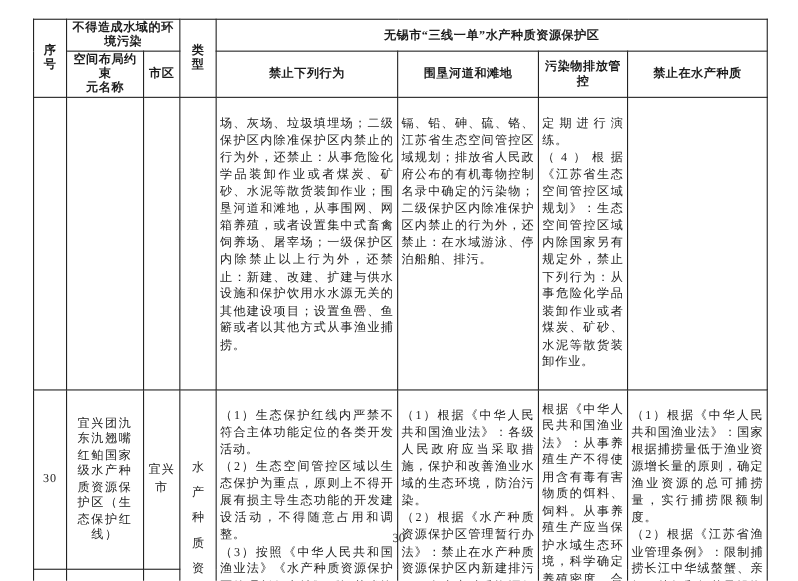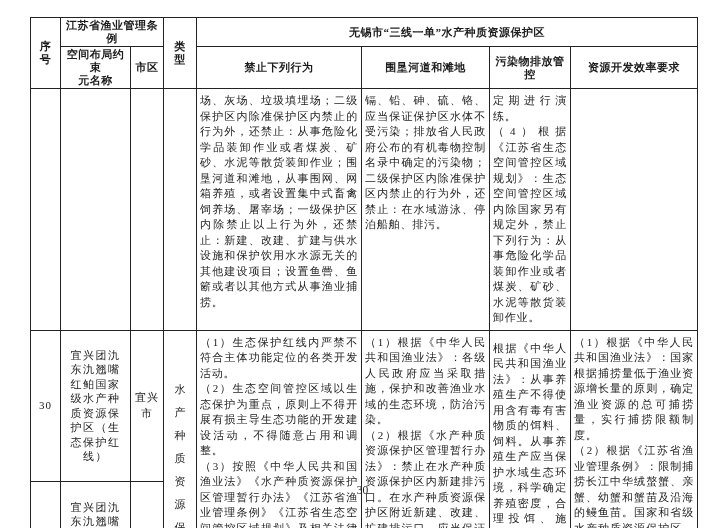--- a/index.html
+++ b/index.html
@@ -8,21 +8,21 @@
     background:#ffffff;color:#1c1c1c;
     font-family:"Liberation Serif","DejaVu Serif",serif;
     overflow:hidden;
   }
   .doc-table{
     position:absolute;left:30px;top:17px;width:667px;
     border-collapse:collapse;table-layout:fixed;
   }
   .doc-table td{
     border:1px solid #232323;
-    padding:4px 3px;
+    padding:16px 3px;
     font-size:11px;
     line-height:15.5px;
     white-space:pre-wrap;
     overflow:hidden;
     vertical-align:middle;
     word-break:break-all;
   }
   td.hdr{
     font-weight:bold;
     text-align:center;
@@ -71,41 +71,41 @@
       <col style="width:33px">
     <col style="width:165px">
       <col style="width:128px">
       <col style="width:81px">
       <col style="width:127px">
   </colgroup>
   <tbody>
     <tr style="height:21px">
       <td class="hdr" rowspan="2">序
 号</td>
-      <td class="hdr" colspan="2">江苏省渔业管理条例</td>
+      <td class="hdr" colspan="2">不得造成水域的环境污染</td>
       <td class="hdr" rowspan="2">类
 型</td>
       <td class="hdr" colspan="4">无锡市“三线一单”水产种质资源保护区</td>
     </tr>
     <tr style="height:30px">
       <td class="hdr">空间布局约束
 元名称</td>
       <td class="hdr">市区</td>
       <td class="hdr">禁止下列行为</td>
       <td class="hdr">围垦河道和滩地</td>
       <td class="hdr">污染物排放管控</td>
-      <td class="hdr">资源开发效率要求</td>
+      <td class="hdr">禁止在水产种质</td>
     </tr>
     <tr style="height:190px">
       <td class="center-cell"></td>
       <td class="name-cell"></td>
       <td class="center-cell"></td>
       <td class="type-cell"></td>
       <td class="body-text">场、灰场、垃圾填埋场；二级保护区内除准保护区内禁止的行为外，还禁止：从事危险化学品装卸作业或者煤炭、矿砂、水泥等散货装卸作业；围垦河道和滩地，从事围网、网箱养殖，或者设置集中式畜禽饲养场、屠宰场；一级保护区内除禁止以上行为外，还禁止：新建、改建、扩建与供水设施和保护饮用水水源无关的其他建设项目；设置鱼罾、鱼簖或者以其他方式从事渔业捕捞。</td>
-      <td class="body-text">镉、铅、砷、硫、铬、应当保证保护区水体不受污染；排放省人民政府公布的有机毒物控制名录中确定的污染物；二级保护区内除准保护区内禁止的行为外，还禁止：在水域游泳、停泊船舶、排污。</td>
+      <td class="body-text">镉、铅、砷、硫、铬、江苏省生态空间管控区域规划；排放省人民政府公布的有机毒物控制名录中确定的污染物；二级保护区内除准保护区内禁止的行为外，还禁止：在水域游泳、停泊船舶、排污。</td>
       <td class="body-text">定期进行演练。
 （4）根据《江苏省生态空间管控区域规划》：生态空间管控区域内除国家另有规定外，禁止下列行为：从事危险化学品装卸作业或者煤炭、矿砂、水泥等散货装卸作业。</td>
       <td class="body-text"></td>
     </tr>
     <tr style="height:96px">
       <td class="center-cell">30</td>
       <td class="name-cell">宜兴团氿东氿翘嘴红鲌国家级水产种质资源保护区（生态保护红线）</td>
       <td class="center-cell">宜兴市</td>
       <td class="type-cell" rowspan="2">
         <div class="vertical-text">水产种质资源保护区</div>

